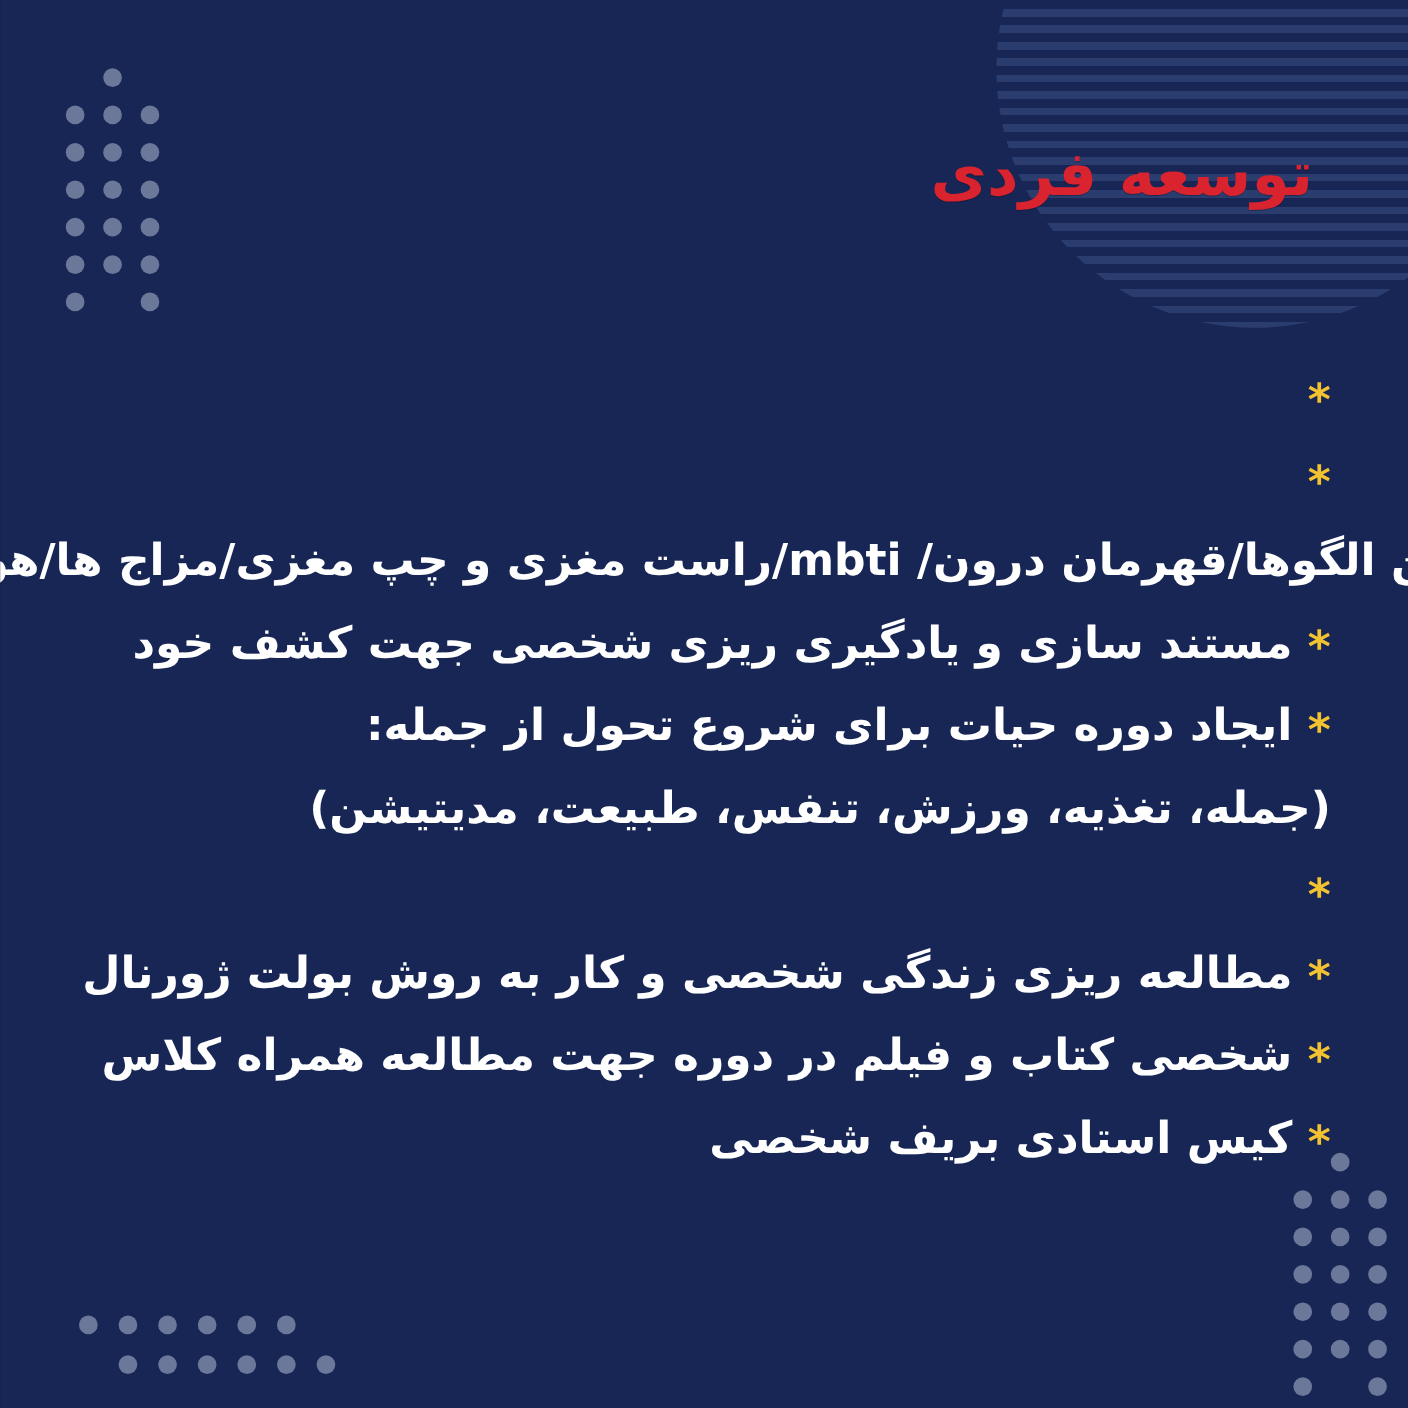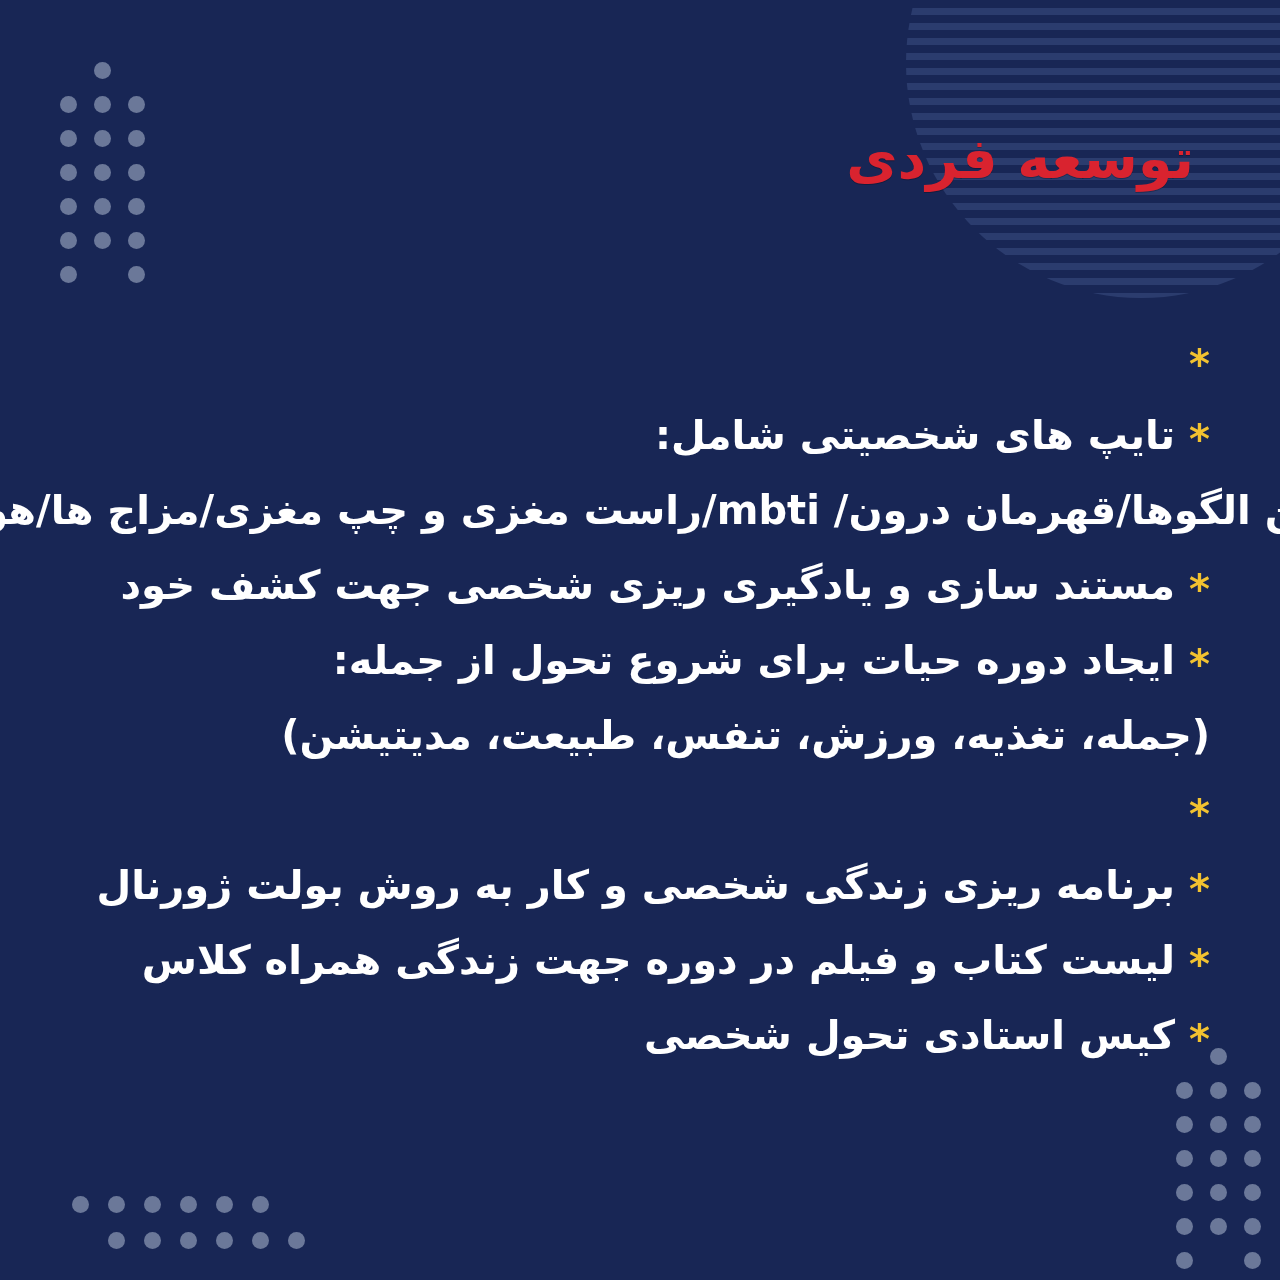--- a/index.html
+++ b/index.html
@@ -171,46 +171,45 @@
     </div>
 
   <div class="title">توسعه فردی</div>
 
   <div class="body-list" id="body-list">
       <div class="line bulleted">
         <span class="bullet">*</span>
       </div>
       <div class="line bulleted">
         <span class="bullet">*</span>
-        <span class="line-text">تایپ های شخصیتی شامل:</span>
       </div>
       <div class="line sub" style="justify-content: center; margin-right: -10px;">
         <span class="line-text">(کهن الگوها/قهرمان درون/ mbti/راست مغزی و چپ مغزی/مزاج ها/هوش ها</span>
       </div>
       <div class="line bulleted">
         <span class="bullet">*</span>
         <span class="line-text">مستند سازی و یادگیری ریزی شخصی جهت کشف خود</span>
       </div>
       <div class="line bulleted">
         <span class="bullet">*</span>
         <span class="line-text">ایجاد دوره حیات برای شروع تحول از جمله:</span>
       </div>
       <div class="line sub">
         <span class="line-text">(جمله، تغذیه، ورزش، تنفس، طبیعت، مدیتیشن)</span>
       </div>
       <div class="line bulleted">
         <span class="bullet">*</span>
       </div>
       <div class="line bulleted">
         <span class="bullet">*</span>
-        <span class="line-text">برنامه ریزی زندگی شخصی و کار به روش بولت ژورنال</span>
-      </div>
-      <div class="line bulleted">
-        <span class="bullet">*</span>
-        <span class="line-text">لیست کتاب و فیلم در دوره جهت زندگی همراه کلاس</span>
-      </div>
-      <div class="line bulleted">
-        <span class="bullet">*</span>
-        <span class="line-text">کیس استادی تحول شخصی</span>
+        <span class="line-text">مطالعه ریزی زندگی شخصی و کار به روش بولت ژورنال</span>
+      </div>
+      <div class="line bulleted">
+        <span class="bullet">*</span>
+        <span class="line-text">شخصی کتاب و فیلم در دوره جهت مطالعه همراه کلاس</span>
+      </div>
+      <div class="line bulleted">
+        <span class="bullet">*</span>
+        <span class="line-text">کیس استادی بریف شخصی</span>
       </div>
     </div>
 
 </div>
 
 </body></html>

